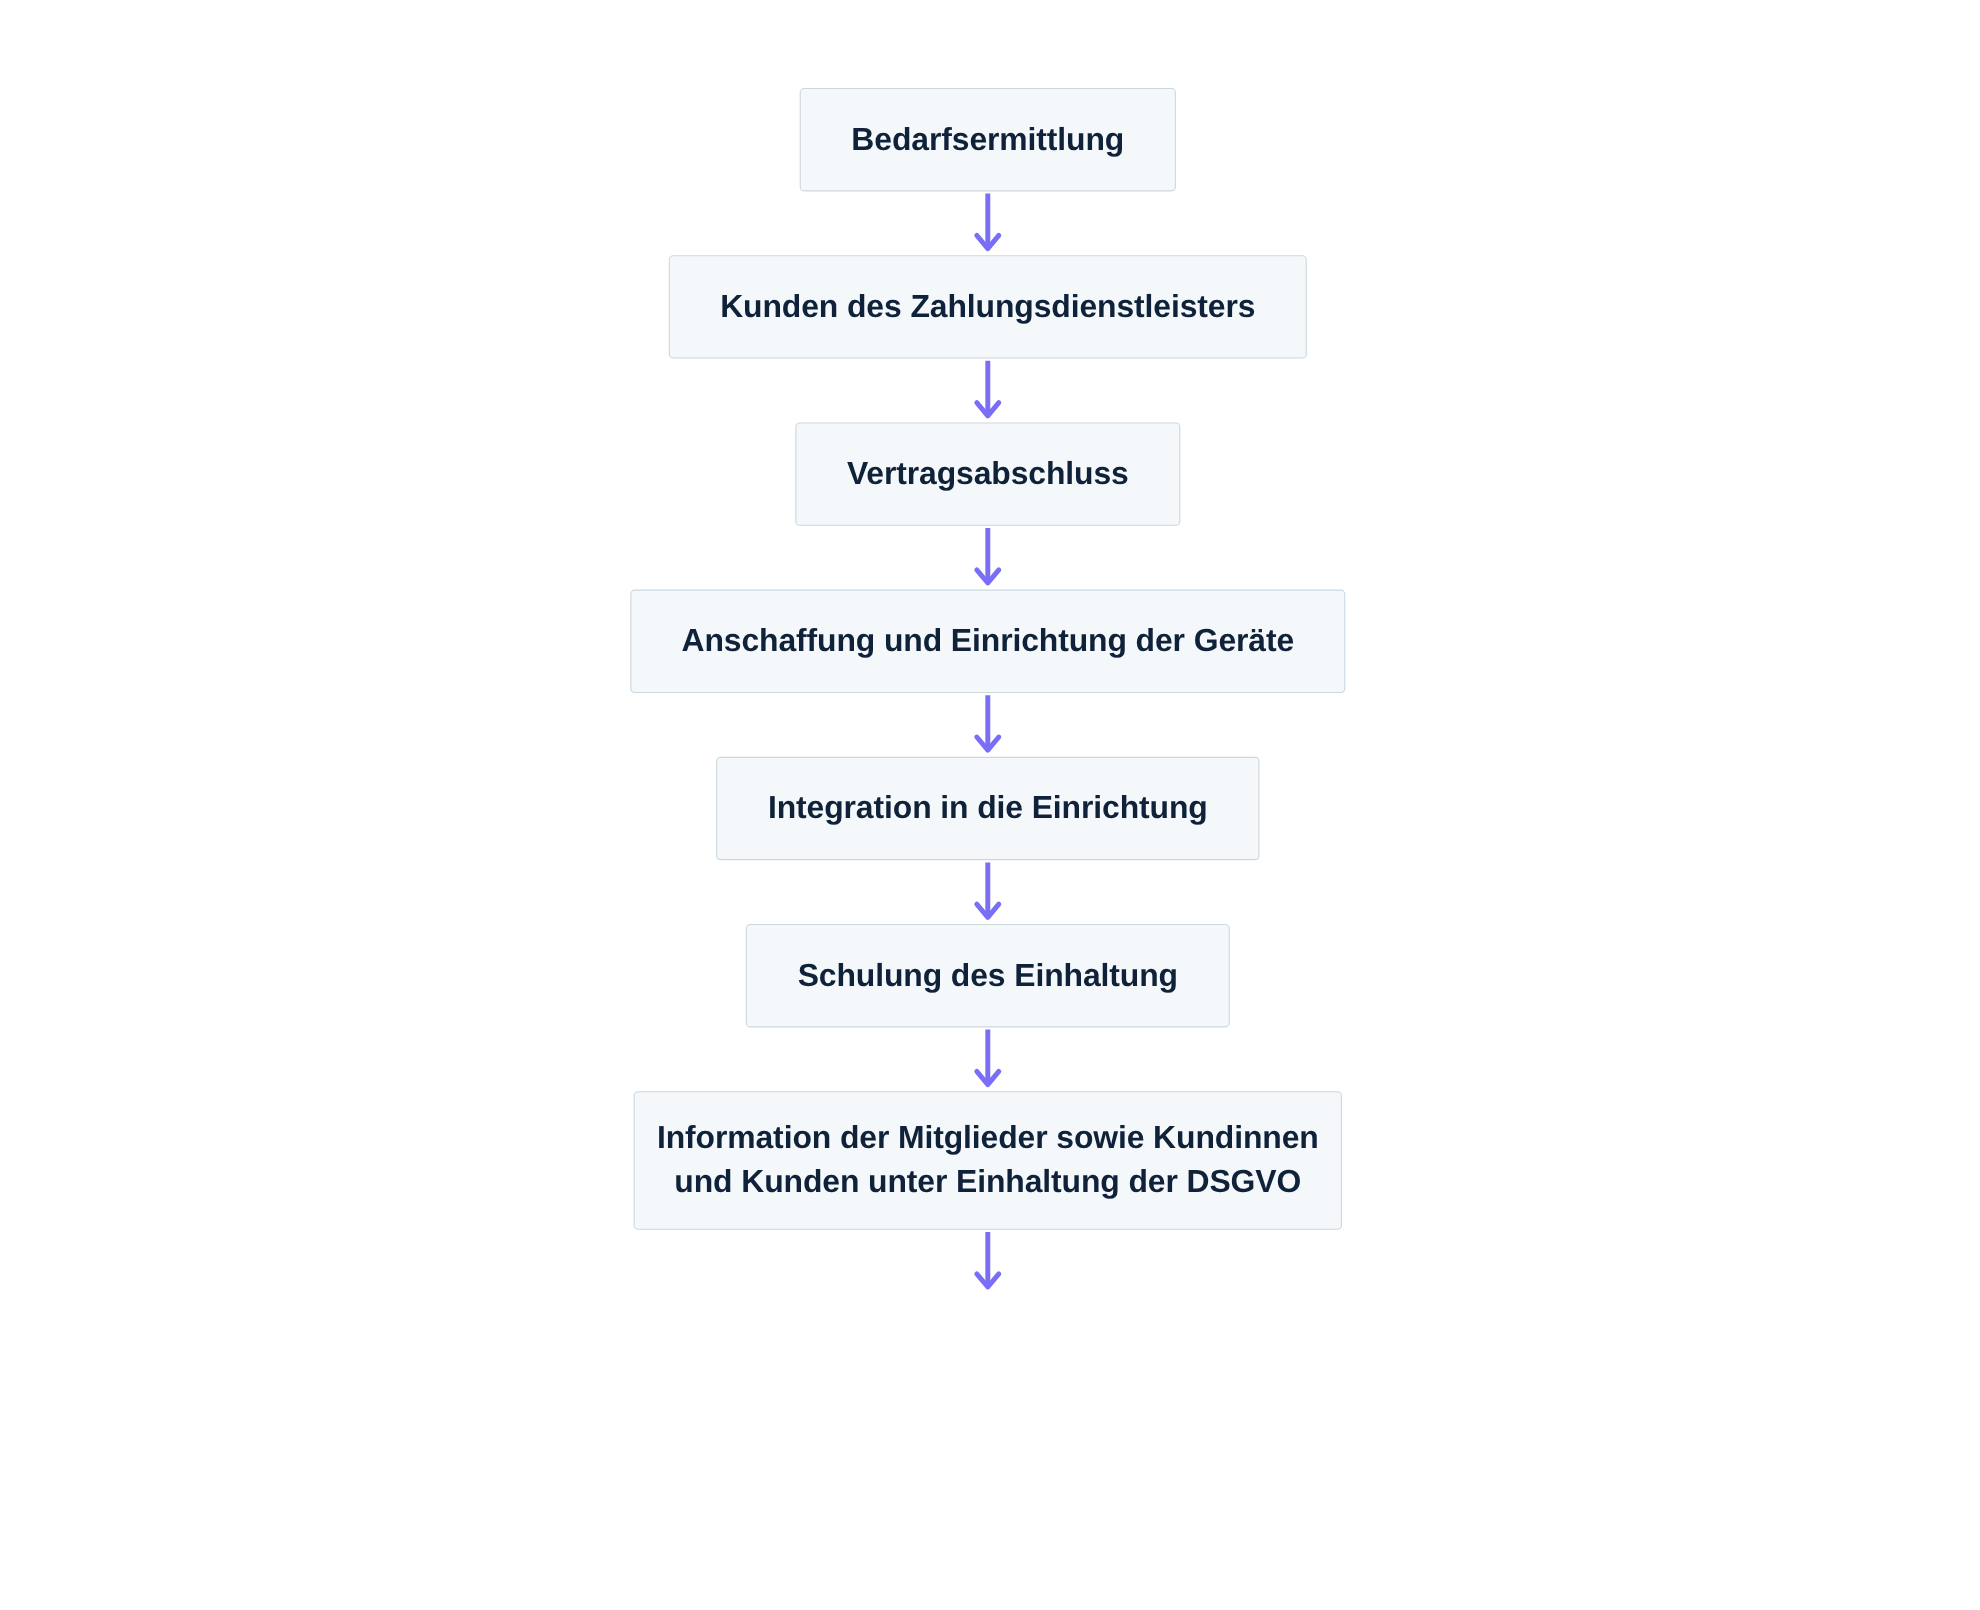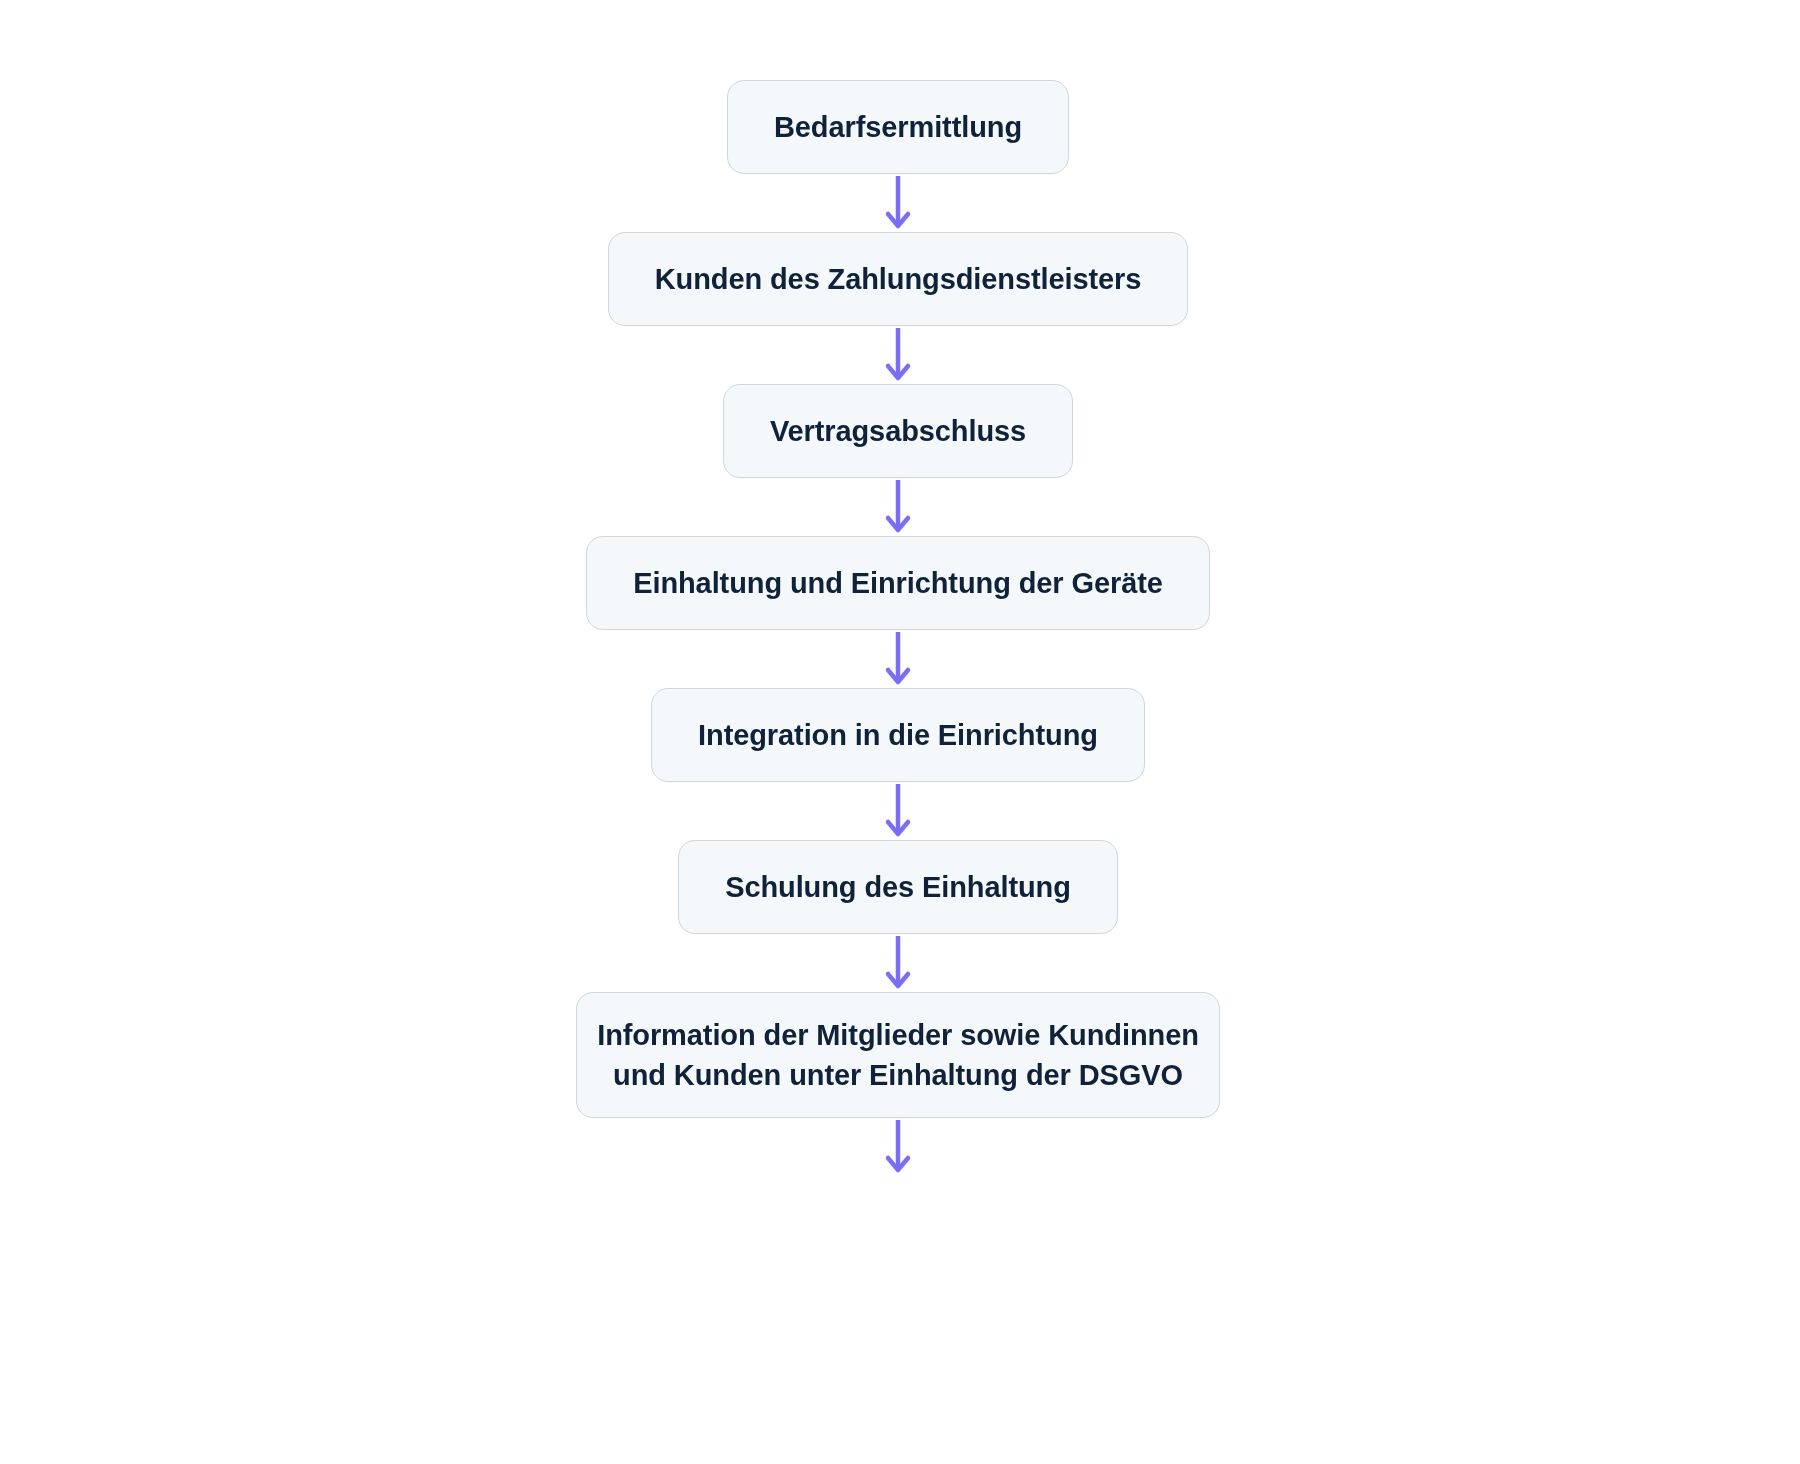--- a/index.html
+++ b/index.html
@@ -28,21 +28,21 @@
     display: flex;
     flex-direction: column;
     align-items: center;
     
     margin-left: -4px;
   }
 
   .flow-node {
     background: #f4f8fb;
     border: 1.5px solid #ccd7de;
-    border-radius: 17px;
+    border-radius: 4px;
     color: #0f2239;
     font-size: 29px;
     font-weight: 700;
     line-height: 1.38;
     text-align: center;
     padding: 26px 46px;
     box-sizing: border-box;
     white-space: pre-line;
     letter-spacing: -0.1px;
   }
@@ -89,21 +89,21 @@
 
     <div class="flow-node">Vertragsabschluss</div>
 
     <span class="flow-arrow">
       <svg viewBox="0 0 34 58" xmlns="http://www.w3.org/2000/svg">
         <path d="M17 2 L17 50" stroke="#7b6ef6" stroke-width="4.5" fill="none" stroke-linecap="butt"></path>
         <path d="M7 40 L17 52 L27 40" stroke="#7b6ef6" stroke-width="4.5" fill="none" stroke-linecap="round" stroke-linejoin="round"></path>
       </svg>
     </span>
 
-    <div class="flow-node">Einhaltung und Einrichtung der Geräte</div>
+    <div class="flow-node">Anschaffung und Einrichtung der Geräte</div>
 
     <span class="flow-arrow">
       <svg viewBox="0 0 34 58" xmlns="http://www.w3.org/2000/svg">
         <path d="M17 2 L17 50" stroke="#7b6ef6" stroke-width="4.5" fill="none" stroke-linecap="butt"></path>
         <path d="M7 40 L17 52 L27 40" stroke="#7b6ef6" stroke-width="4.5" fill="none" stroke-linecap="round" stroke-linejoin="round"></path>
       </svg>
     </span>
 
     <div class="flow-node">Integration in die Einrichtung</div>
 

